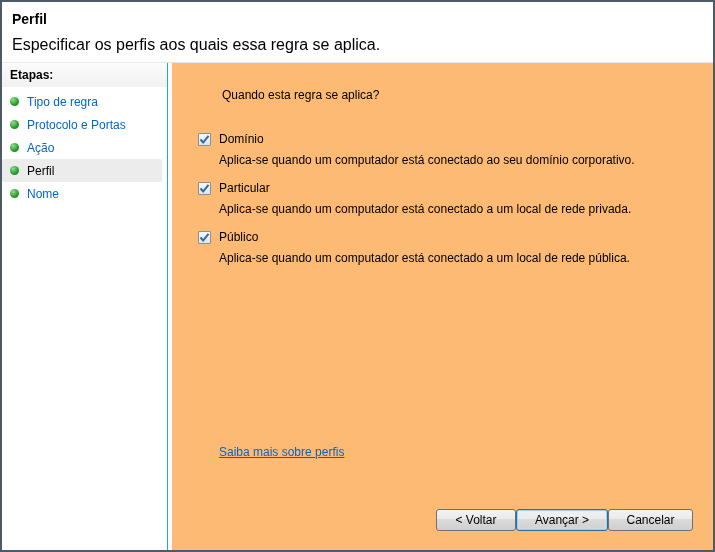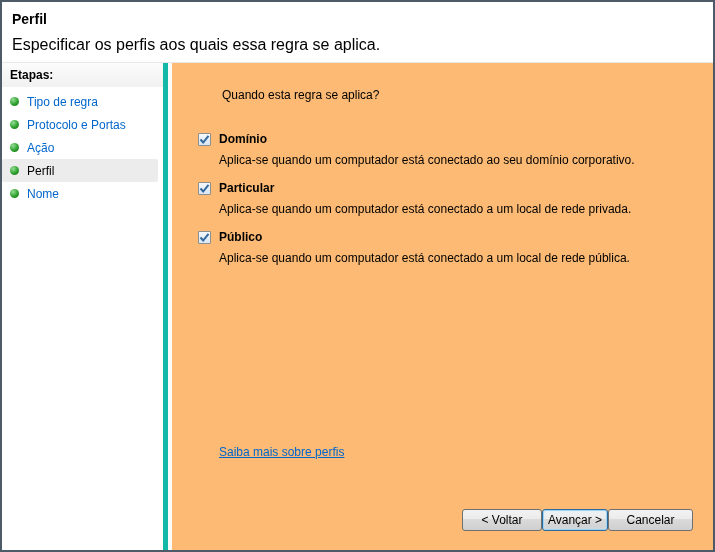--- a/index.html
+++ b/index.html
@@ -29,21 +29,21 @@
     margin-bottom: 9px;
   }
   .subtitle { font-size: 16px; }
   .body {
     display: flex;
     height: calc(100% - 61px);
   }
   .sidebar {
     width: 166px;
     background: #ffffff;
-    border-right: 5px solid #14b8a6;
+    border-right: 1px solid #14b8a6;
     flex: none;
   }
   .steps-header {
     font-weight: bold;
     height: 24px;
     line-height: 24px;
     padding-left: 8px;
     background: linear-gradient(#fcfcfc, #f1f1f1);
   }
   .steps-list { margin-top: 3px; }
@@ -88,21 +88,21 @@
     border-radius: 1px;
     background: linear-gradient(#f4f8fb, #d9e6f2);
     display: flex;
     align-items: center;
     justify-content: center;
     margin-right: 8px;
     flex: none;
     cursor: pointer;
   }
   .checkbox svg { display: block; }
-  .option-label { font-weight: bold; cursor: pointer; }
+  .option-label { font-weight: normal; cursor: pointer; }
   .option-desc { margin: 7px 0 14px 21px; }
   .learn-more {
     position: absolute;
     left: 47px;
     top: 382px;
     color: #0066cc;
     text-decoration: underline;
     cursor: pointer;
   }
   .footer {
@@ -115,21 +115,21 @@
     height: 22px;
     font-family: "Liberation Sans", "DejaVu Sans", sans-serif;
     font-size: 12px;
     color: #000;
     border: 1px solid #707070;
     border-radius: 3px;
     background: linear-gradient(#f2f2f2, #ebebeb 45%, #dbdbdb 46%, #cfcfcf);
     cursor: pointer;
   }
   .btn-back { width: 80px; }
-  .btn-next { width: 66px; }
+  .btn-next { width: 92px; }
   .btn-cancel { width: 85px; }
   .btn.default {
     border-color: #2d6a9e;
     box-shadow: inset 0 0 0 1px #9fd5f2, inset 0 0 4px #cfeafc;
   }
 </style>
 </head>
 <body>
 
 <div class="window">

